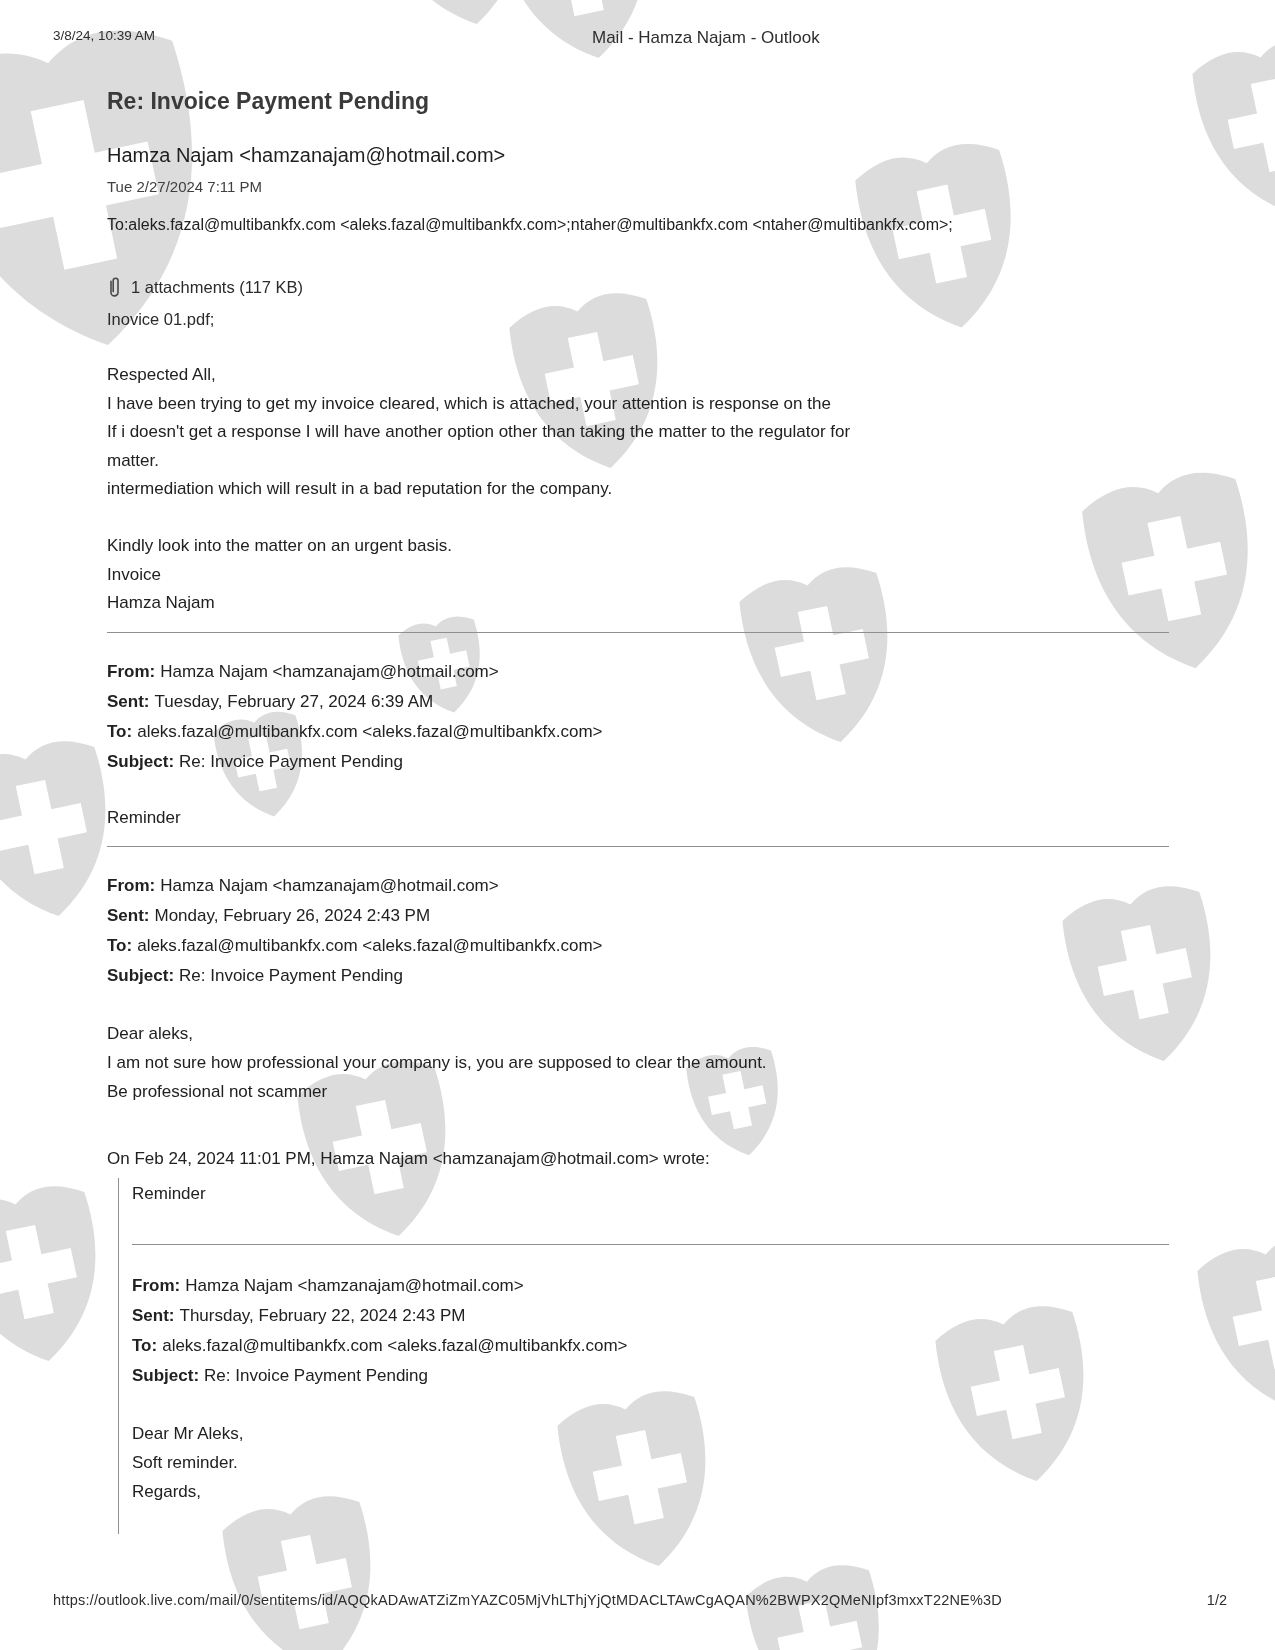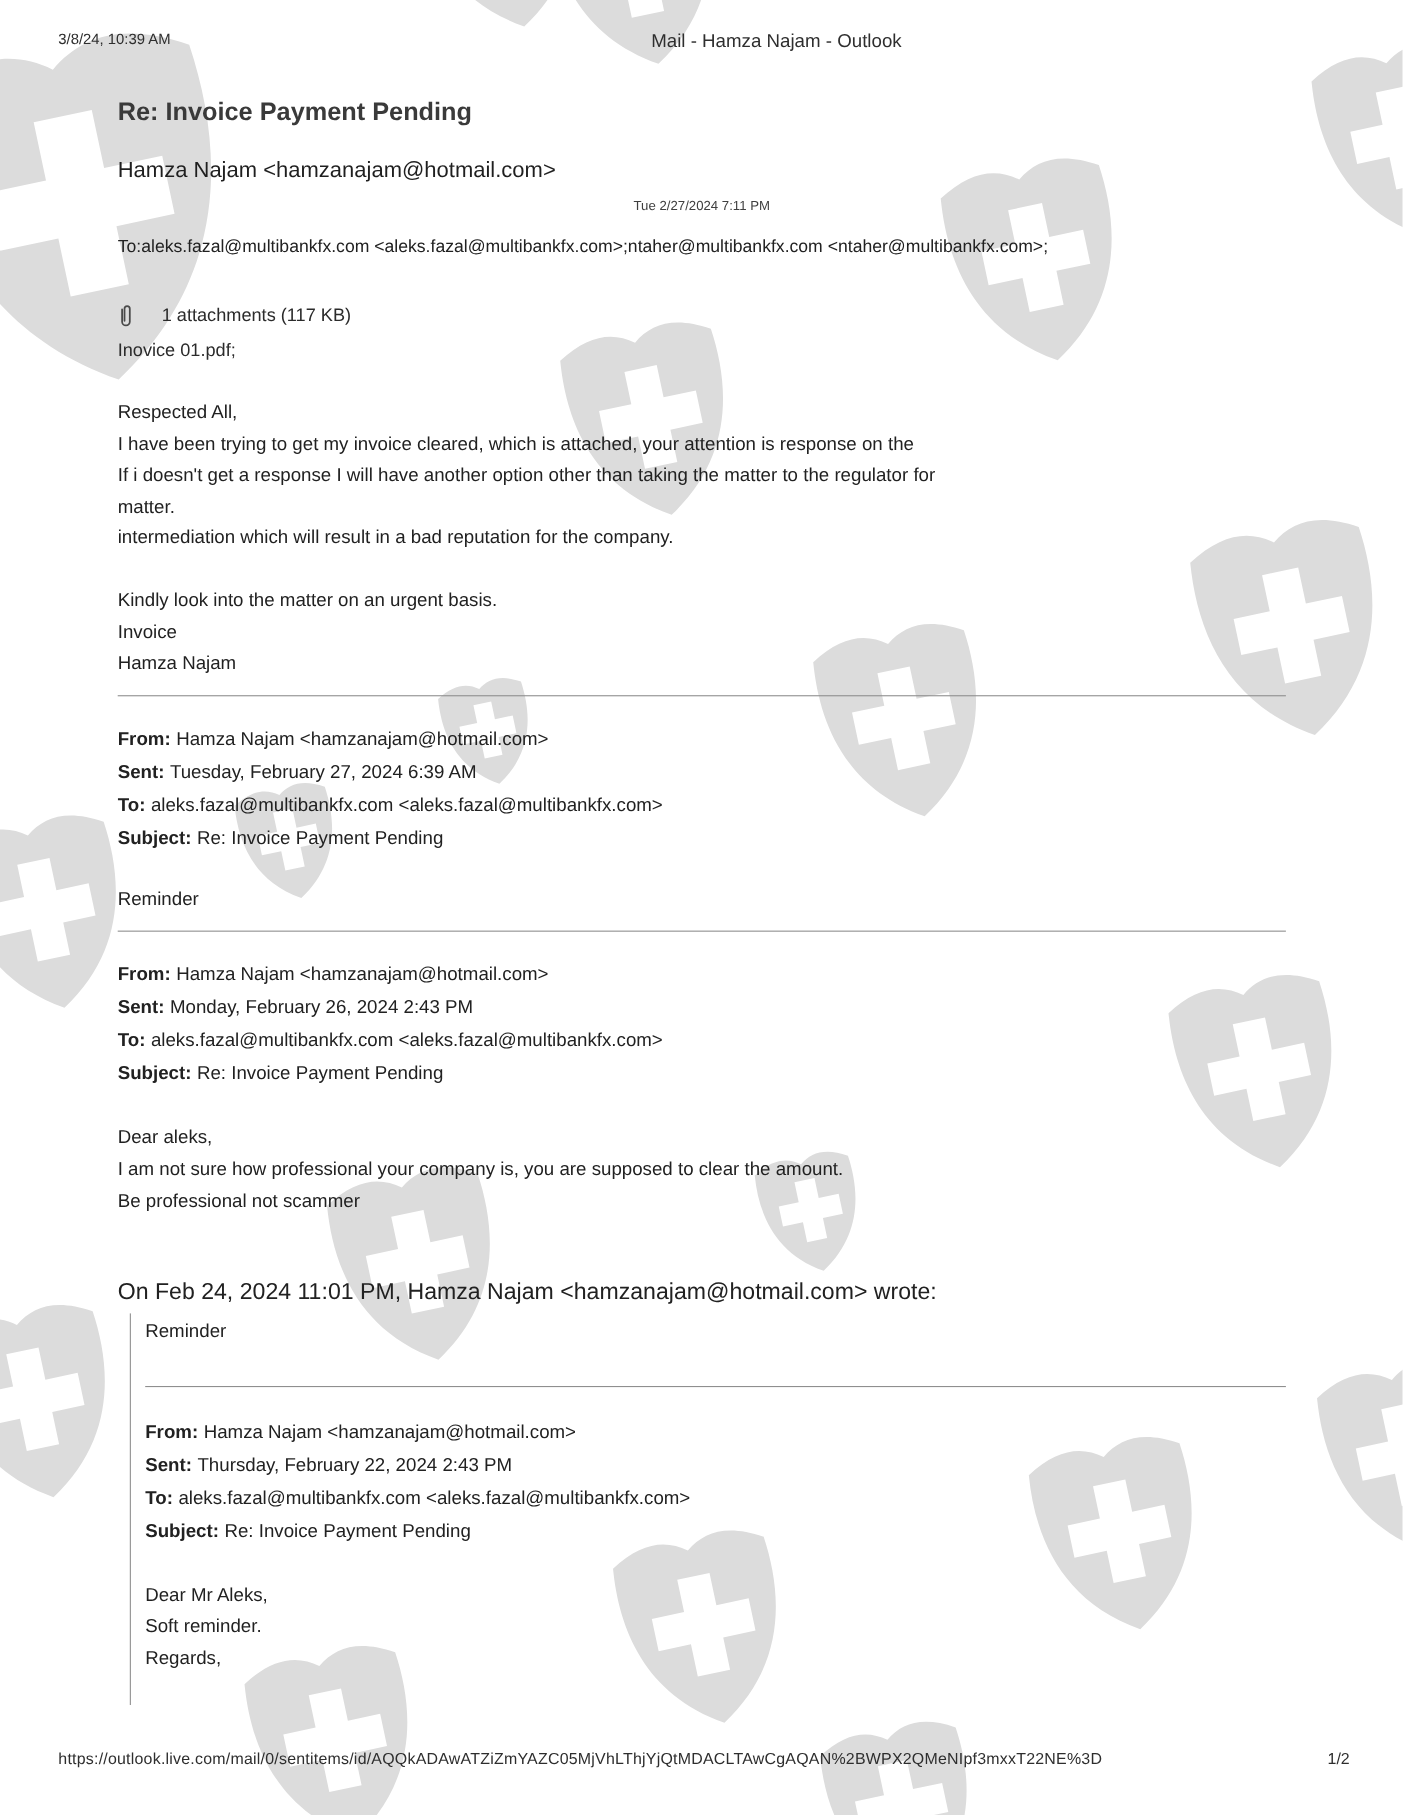--- a/index.html
+++ b/index.html
@@ -13,37 +13,37 @@
   #page{position:relative;z-index:1;}
   
   .print-header-date{position:absolute;top:28px;left:53px;font-size:13.5px;color:#2e2e2e;}
   .print-header-title{position:absolute;top:28px;left:592px;font-size:17px;color:#2e2e2e;}
   .print-footer-url{position:absolute;top:1592px;left:53px;font-size:14.5px;color:#2e2e2e;letter-spacing:.2px;}
   .print-footer-page{position:absolute;top:1592px;right:48px;font-size:14.5px;color:#2e2e2e;}
   
   #content{position:absolute;left:107px;top:0;width:1062px;}
   .subject-heading{margin-top:86px;font-size:23px;line-height:30px;font-weight:700;color:#3a3a3a;}
   .sender-line{margin-top:26px;font-size:20px;line-height:26px;color:#1f1f1f;}
-  .date-line{margin-top:9px;font-size:12px;line-height:20px;color:#3f3f3f;text-align:center;}
+  .date-line{margin-top:9px;font-size:15px;line-height:20px;color:#3f3f3f;}
   .to-block{margin-top:13px;font-size:16px;}
   .to-block div{line-height:29px;}
-  .attach-row{margin-top:36px;display:flex;align-items:center;gap:25px;font-size:16.5px;color:#2b2b2b;line-height:24px;}
+  .attach-row{margin-top:36px;display:flex;align-items:center;gap:9px;font-size:16.5px;color:#2b2b2b;line-height:24px;}
   .attach-file{margin-top:8px;font-size:16.5px;color:#2b2b2b;line-height:24px;}
   .msg{margin-top:30px;font-size:17px;}
   .msg-line{line-height:28.5px;min-height:28.5px;}
   hr.rule{border:none;border-top:1.5px solid #8f8f8f;margin:0;margin-top:14px;width:100%;}
   .hdr-block{margin-top:24px;font-size:17px;}
   .hdr-row{line-height:30px;}
   .lbl{font-weight:700;margin-right:5px;}
   .reminder-line{margin-top:27px;font-size:17px;line-height:28px;}
   .rule2{margin-top:10px;}
   .hdr-block2{margin-top:24px;}
   .msg2{margin-top:28px;}
   .msg2 .msg-line{line-height:29px;min-height:29px;}
-  .wrote-line{margin-top:56px;font-size:21px;line-height:26px;}
+  .wrote-line{margin-top:40px;font-size:17px;line-height:26px;}
   .quote{margin-top:6px;margin-left:11px;border-left:1.5px solid #8f8f8f;padding-left:13px;padding-bottom:28px;}
   .quote .reminder-q{font-size:17px;line-height:28px;padding-top:2px;}
   .quote hr.rule{margin-top:36px;}
   .quote .hdr-block{margin-top:26px;}
   .quote .msg{margin-top:28px;}
   .quote .msg .msg-line{line-height:29px;min-height:29px;}
 </style>
 </head>
 <body>
 

